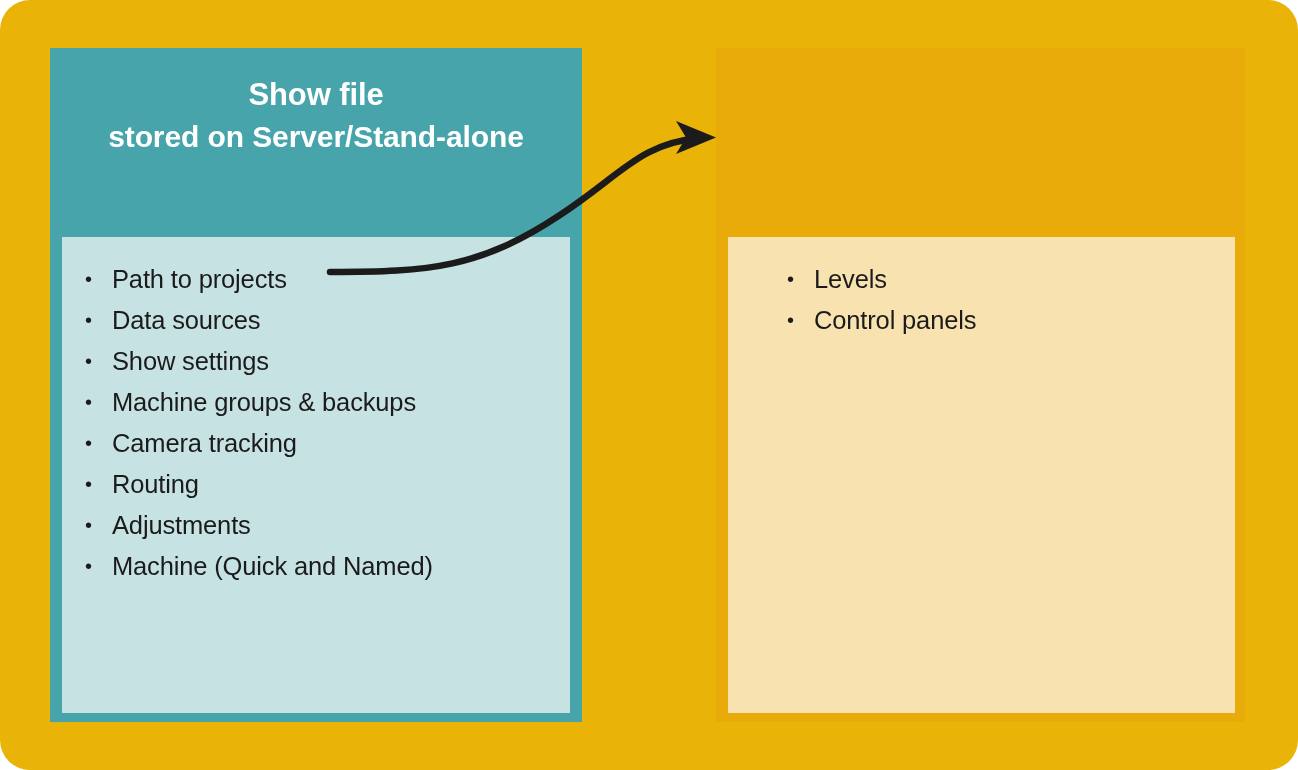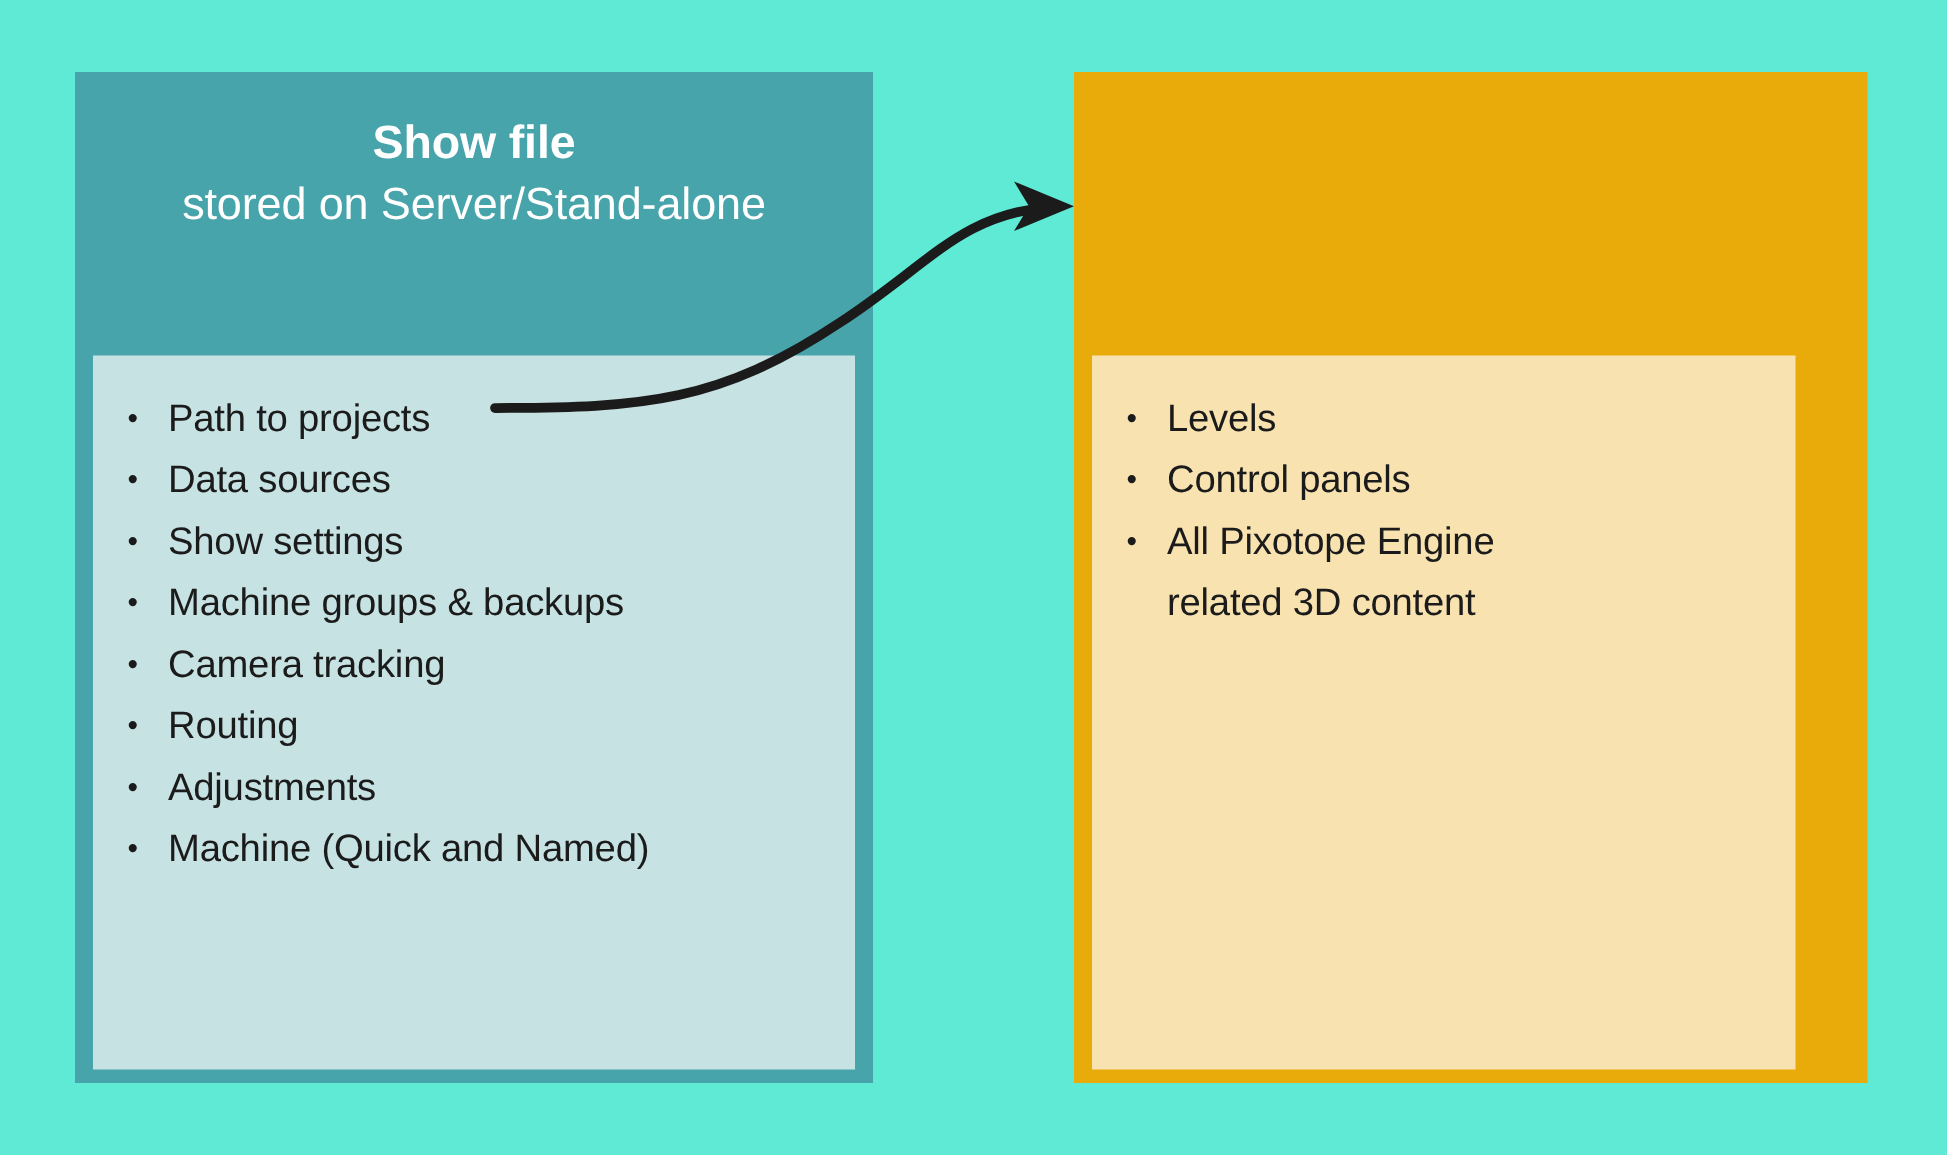--- a/index.html
+++ b/index.html
@@ -11,21 +11,22 @@
     width: 1298px;
     height: 770px;
     font-family: "Liberation Sans", sans-serif;
     overflow: hidden;
     position: relative;
   }
   #canvas {
     position: relative;
     width: 1298px;
     height: 770px;
-    background: #5eead4;
+    background: #eab308;
+    border-radius: 30px;
   }
 
   
   .panel {
     position: absolute;
     box-sizing: border-box;
   }
   #show-file-panel {
     left: 50px;
     top: 48px;
@@ -54,44 +55,45 @@
   .header-title {
     display: block;
     font-size: 31px;
     font-weight: bold;
     line-height: 42px;
     letter-spacing: -0.1px;
   }
   .header-sub {
     display: block;
     font-size: 30px;
-    font-weight: normal;
+    font-weight: bold;
     line-height: 41px;
     letter-spacing: -0.1px;
     text-align: center;
   }
 
   
   .inner {
     position: absolute;
     box-sizing: border-box;
   }
   #show-file-inner {
     left: 12px;
     top: 189px;
     width: 508px;
     height: 476px;
     background: #C7E2E3;
   }
   #project-folder-inner {
     left: 12px;
     top: 189px;
-    width: 469px;
+    width: 507px;
     height: 476px;
     background: #F8E3B0;
+    padding-left: 36px;
   }
 
   ul.bullets {
     list-style: none;
     margin: 0;
     padding: 22px 0 0 0;
   }
   ul.bullets li {
     position: relative;
     color: #1b1b1b;
@@ -147,22 +149,20 @@
     </div>
   </div>
 
   <div class="panel" id="project-folder-panel">
 
 
     <div class="inner" id="project-folder-inner">
       <ul class="bullets">
         <li>Levels</li>
         <li>Control panels</li>
-        <li>All Pixotope Engine
-related 3D content</li>
       </ul>
     </div>
   </div>
 
   <svg id="connector-arrow" viewBox="0 0 1298 770" width="1298" height="770" xmlns="http://www.w3.org/2000/svg">
     <path d="M330,272 C 430,272 480,268 560,215 C 620,176 640,143 700,138" fill="none" stroke="#1b1b1b" stroke-width="6.5" stroke-linecap="round"></path>
     <path d="M716,137.5 L 676,121 L 686,137.5 L 676,154 Z" fill="#1b1b1b"></path>
   </svg>
 
 </div>

